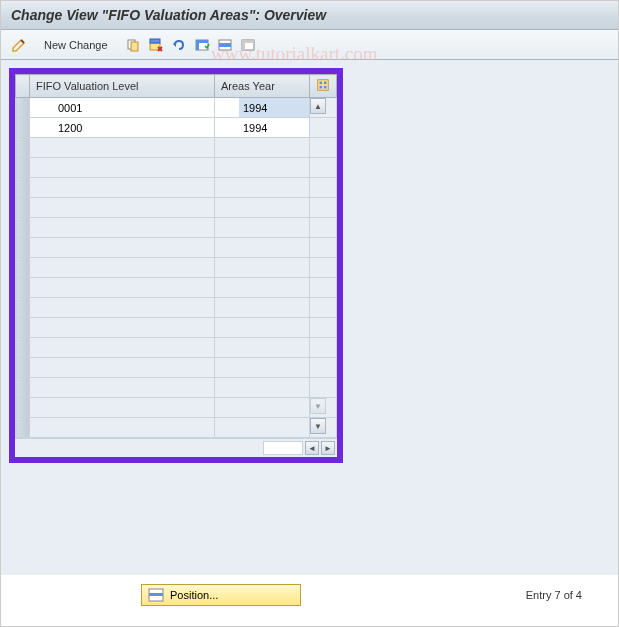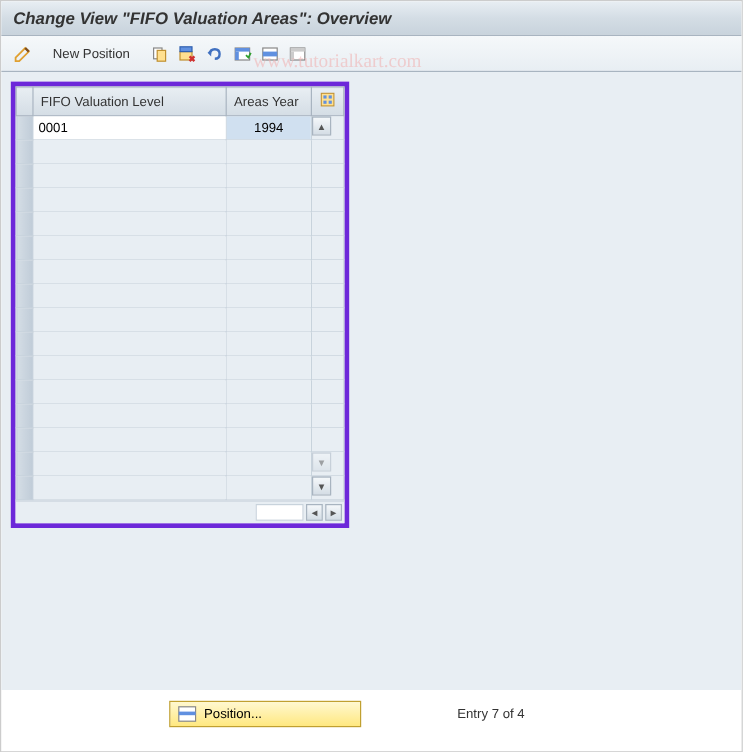--- a/index.html
+++ b/index.html
@@ -44,36 +44,36 @@
       padding: 2px 8px;
       font-size: 11px;
       color: #333;
       cursor: pointer;
       margin: 0 4px;
     }
     .watermark {
       position: absolute;
       top: 42px;
       left: 210px;
-      font-size: 16px;
+      font-size: 19px;
       color: rgba(240, 180, 180, 0.6);
       font-family: Georgia, serif;
       pointer-events: none;
       z-index: 100;
     }
     .content-area {
       background: #e8eef3;
       padding: 8px;
       height: calc(100% - 110px);
       position: relative;
     }
     .table-container {
       display: inline-block;
       background: #fff;
-      border: 4px solid #6d28d9;
+      border: 6px solid #6d28d9;
     }
     .data-table {
       border-collapse: collapse;
     }
     .data-table th {
       background: linear-gradient(to bottom, #e8eef3 0%, #d4dde5 100%);
       border: 1px solid #a8b4c0;
       padding: 3px 6px;
       text-align: left;
       font-weight: normal;
@@ -97,26 +97,27 @@
       height: 20px;
     }
     .data-cell {
       width: 100%;
       height: 100%;
       border: none;
       padding: 2px 4px;
       font-size: 11px;
       font-family: Arial, sans-serif;
       background: #fff;
+      margin-left: 24px;
     }
     .data-cell.selected {
       background: #d0e0f0;
     }
     .col-level { width: 160px; }
-    .col-year { width: 70px; text-align: center; }
+    .col-year { width: 70px; }
     .settings-col {
       width: 18px;
       background: linear-gradient(to bottom, #e8eef3 0%, #d4dde5 100%);
     }
     .scroll-col {
       width: 18px;
       background: #e8eef3;
       position: relative;
       vertical-align: top;
     }
@@ -165,20 +166,21 @@
       margin-right: 2px;
     }
     .footer-area {
       position: absolute;
       bottom: 20px;
       left: 0;
       right: 16px;
       display: flex;
       align-items: center;
       padding: 0 20px;
+      justify-content: space-between;
     }
     .position-btn {
       background: linear-gradient(to bottom, #fff8d0 0%, #ffe880 100%);
       border: 1px solid #c0a030;
       padding: 3px 20px 3px 6px;
       font-size: 11px;
       cursor: pointer;
       display: flex;
       align-items: center;
       gap: 6px;
@@ -209,21 +211,21 @@
 
 <div class="title-bar">Change View "FIFO Valuation Areas": Overview</div>
 
 <div class="toolbar">
   <span class="toolbar-icon">
     <svg width="16" height="16" viewBox="0 0 16 16">
         <path d="M2 11 L10 3 L13 6 L5 14 L2 14 Z" fill="none" stroke="#e0a030" stroke-width="1.5"></path>
         <path d="M10 3 L13 6" stroke="#805020" stroke-width="2"></path>
       </svg>
   </span>
-  <span class="new-entries-btn">New Position</span>
+  <span class="new-entries-btn">New Change</span>
   <span class="toolbar-icon">
     <svg width="16" height="16" viewBox="0 0 16 16">
         <rect x="3" y="3" width="7" height="9" fill="#fff" stroke="#888"></rect>
         <rect x="6" y="5" width="7" height="9" fill="#ffe090" stroke="#c09030"></rect>
       </svg>
   </span>
   <span class="toolbar-icon">
     <svg width="16" height="16" viewBox="0 0 16 16">
         <rect x="2" y="6" width="10" height="7" fill="#ffe090" stroke="#c09030"></rect>
         <rect x="2" y="2" width="10" height="4" fill="#6090e0" stroke="#3060b0"></rect>
@@ -282,20 +284,26 @@
       </thead>
       <tbody id="table-body">
       <tr>
             <td class="row-selector"></td>
             <td class="data-td"><input class="data-cell col-level" value="0001" style=""></td>
             <td class="data-td"><input class="data-cell col-year selected" value="1994" style=""></td>
             <td class="scroll-col">
               <div class="scroll-arrow-up">▲</div>
             </td>
           </tr>
+          <tr>
+            <td class="row-selector"></td>
+            <td class="data-td"><input class="data-cell col-level" value="1200" style=""></td>
+            <td class="data-td"><input class="data-cell col-year" value="1994" style=""></td>
+            <td class="scroll-col scrollbar-track"></td>
+          </tr>
           <tr class="empty-row">
             <td class="row-selector"></td>
             <td class="data-td"><input class="data-cell col-level empty-cell" style=""></td>
             <td class="data-td"><input class="data-cell col-year empty-cell" style=""></td>
             <td class="scroll-col scrollbar-track"></td>
           </tr>
           <tr class="empty-row">
             <td class="row-selector"></td>
             <td class="data-td"><input class="data-cell col-level empty-cell" style=""></td>
             <td class="data-td"><input class="data-cell col-year empty-cell" style=""></td>

